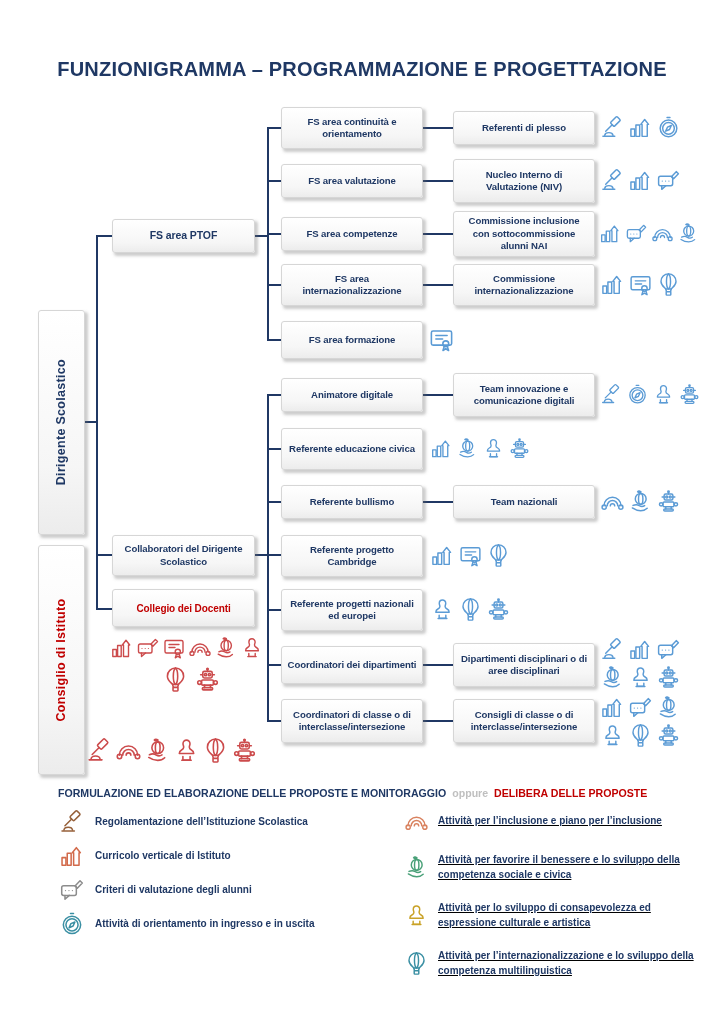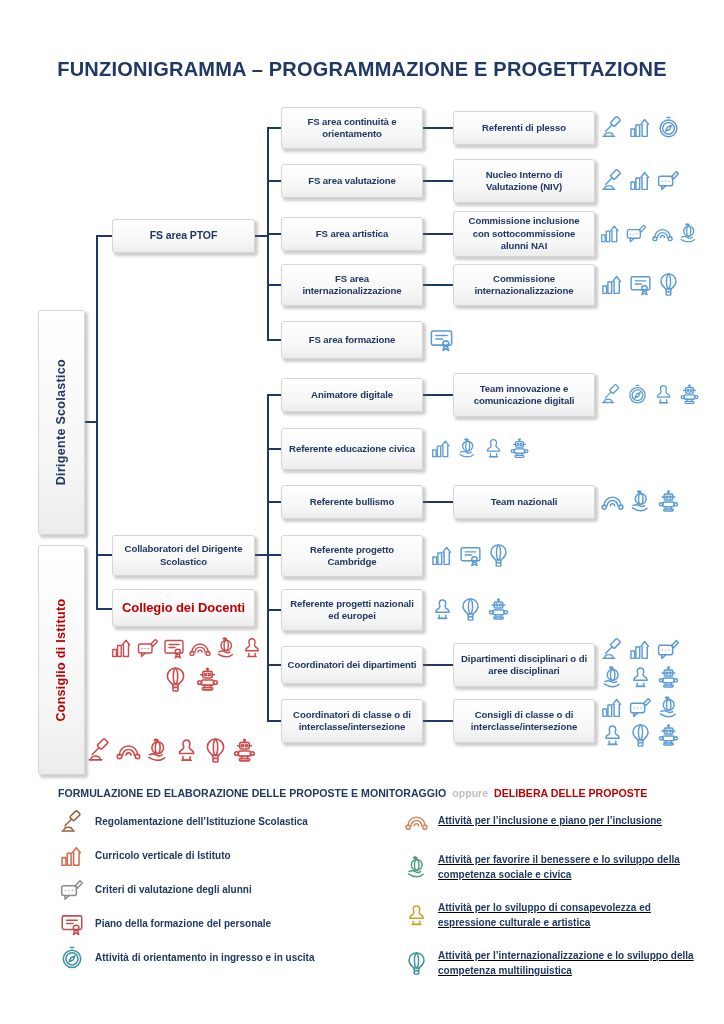--- a/index.html
+++ b/index.html
@@ -176,32 +176,32 @@
 <div class="box vbox redtxt" style="left:38px;top:545px;width:47px;height:230px">
   <span>Consiglio di Istituto</span>
 </div>
 
 <div class="box" style="left:112px;top:219px;width:143px;height:34px;font-size:10.5px">
   <span>FS area PTOF</span>
 </div>
 <div class="box" style="left:112px;top:535px;width:143px;height:41px">
   <span>Collaboratori del Dirigente Scolastico</span>
 </div>
-<div class="box redtxt" style="left:112px;top:589px;width:143px;height:38px;font-size:13px">
+<div class="box redtxt" style="left:112px;top:589px;width:143px;height:38px;font-size:10px">
   <span>Collegio dei Docenti</span>
 </div>
 
 <div class="box" style="left:281px;top:107px;width:142px;height:42px">
     <span>FS area continuità e orientamento</span>
   </div>
 <div class="box" style="left:281px;top:164px;width:142px;height:34px">
     <span>FS area valutazione</span>
   </div>
 <div class="box" style="left:281px;top:217px;width:142px;height:34px">
-    <span>FS area artistica</span>
+    <span>FS area competenze</span>
   </div>
 <div class="box" style="left:281px;top:264px;width:142px;height:42px">
     <span>FS area internazionalizzazione</span>
   </div>
 <div class="box" style="left:281px;top:321px;width:142px;height:38px">
     <span>FS area formazione</span>
   </div>
 <div class="box" style="left:281px;top:378px;width:142px;height:34px">
     <span>Animatore digitale</span>
   </div>
@@ -478,28 +478,20 @@
   <div class="legend-item">
     <span class="licon">
         <svg viewBox="0 0 24 24" style="color: rgb(140, 140, 140);">
           <use href="#sym-chat-pencil"></use>
         </svg>
       </span>
     <span class="llabel">Criteri di valutazione degli alunni</span>
   </div>
   <div class="legend-item">
     <span class="licon">
-        <svg viewBox="0 0 24 24" style="color: rgb(192, 80, 77);">
-          <use href="#sym-certificate"></use>
-        </svg>
-      </span>
-    <span class="llabel">Piano della formazione del personale</span>
-  </div>
-  <div class="legend-item">
-    <span class="licon">
         <svg viewBox="0 0 24 24" style="color: rgb(58, 143, 163);">
           <use href="#sym-compass"></use>
         </svg>
       </span>
     <span class="llabel">Attività di orientamento in ingresso e in uscita</span>
   </div>
 </div>
 
 <div class="legend-col right">
   <div class="legend-item">

